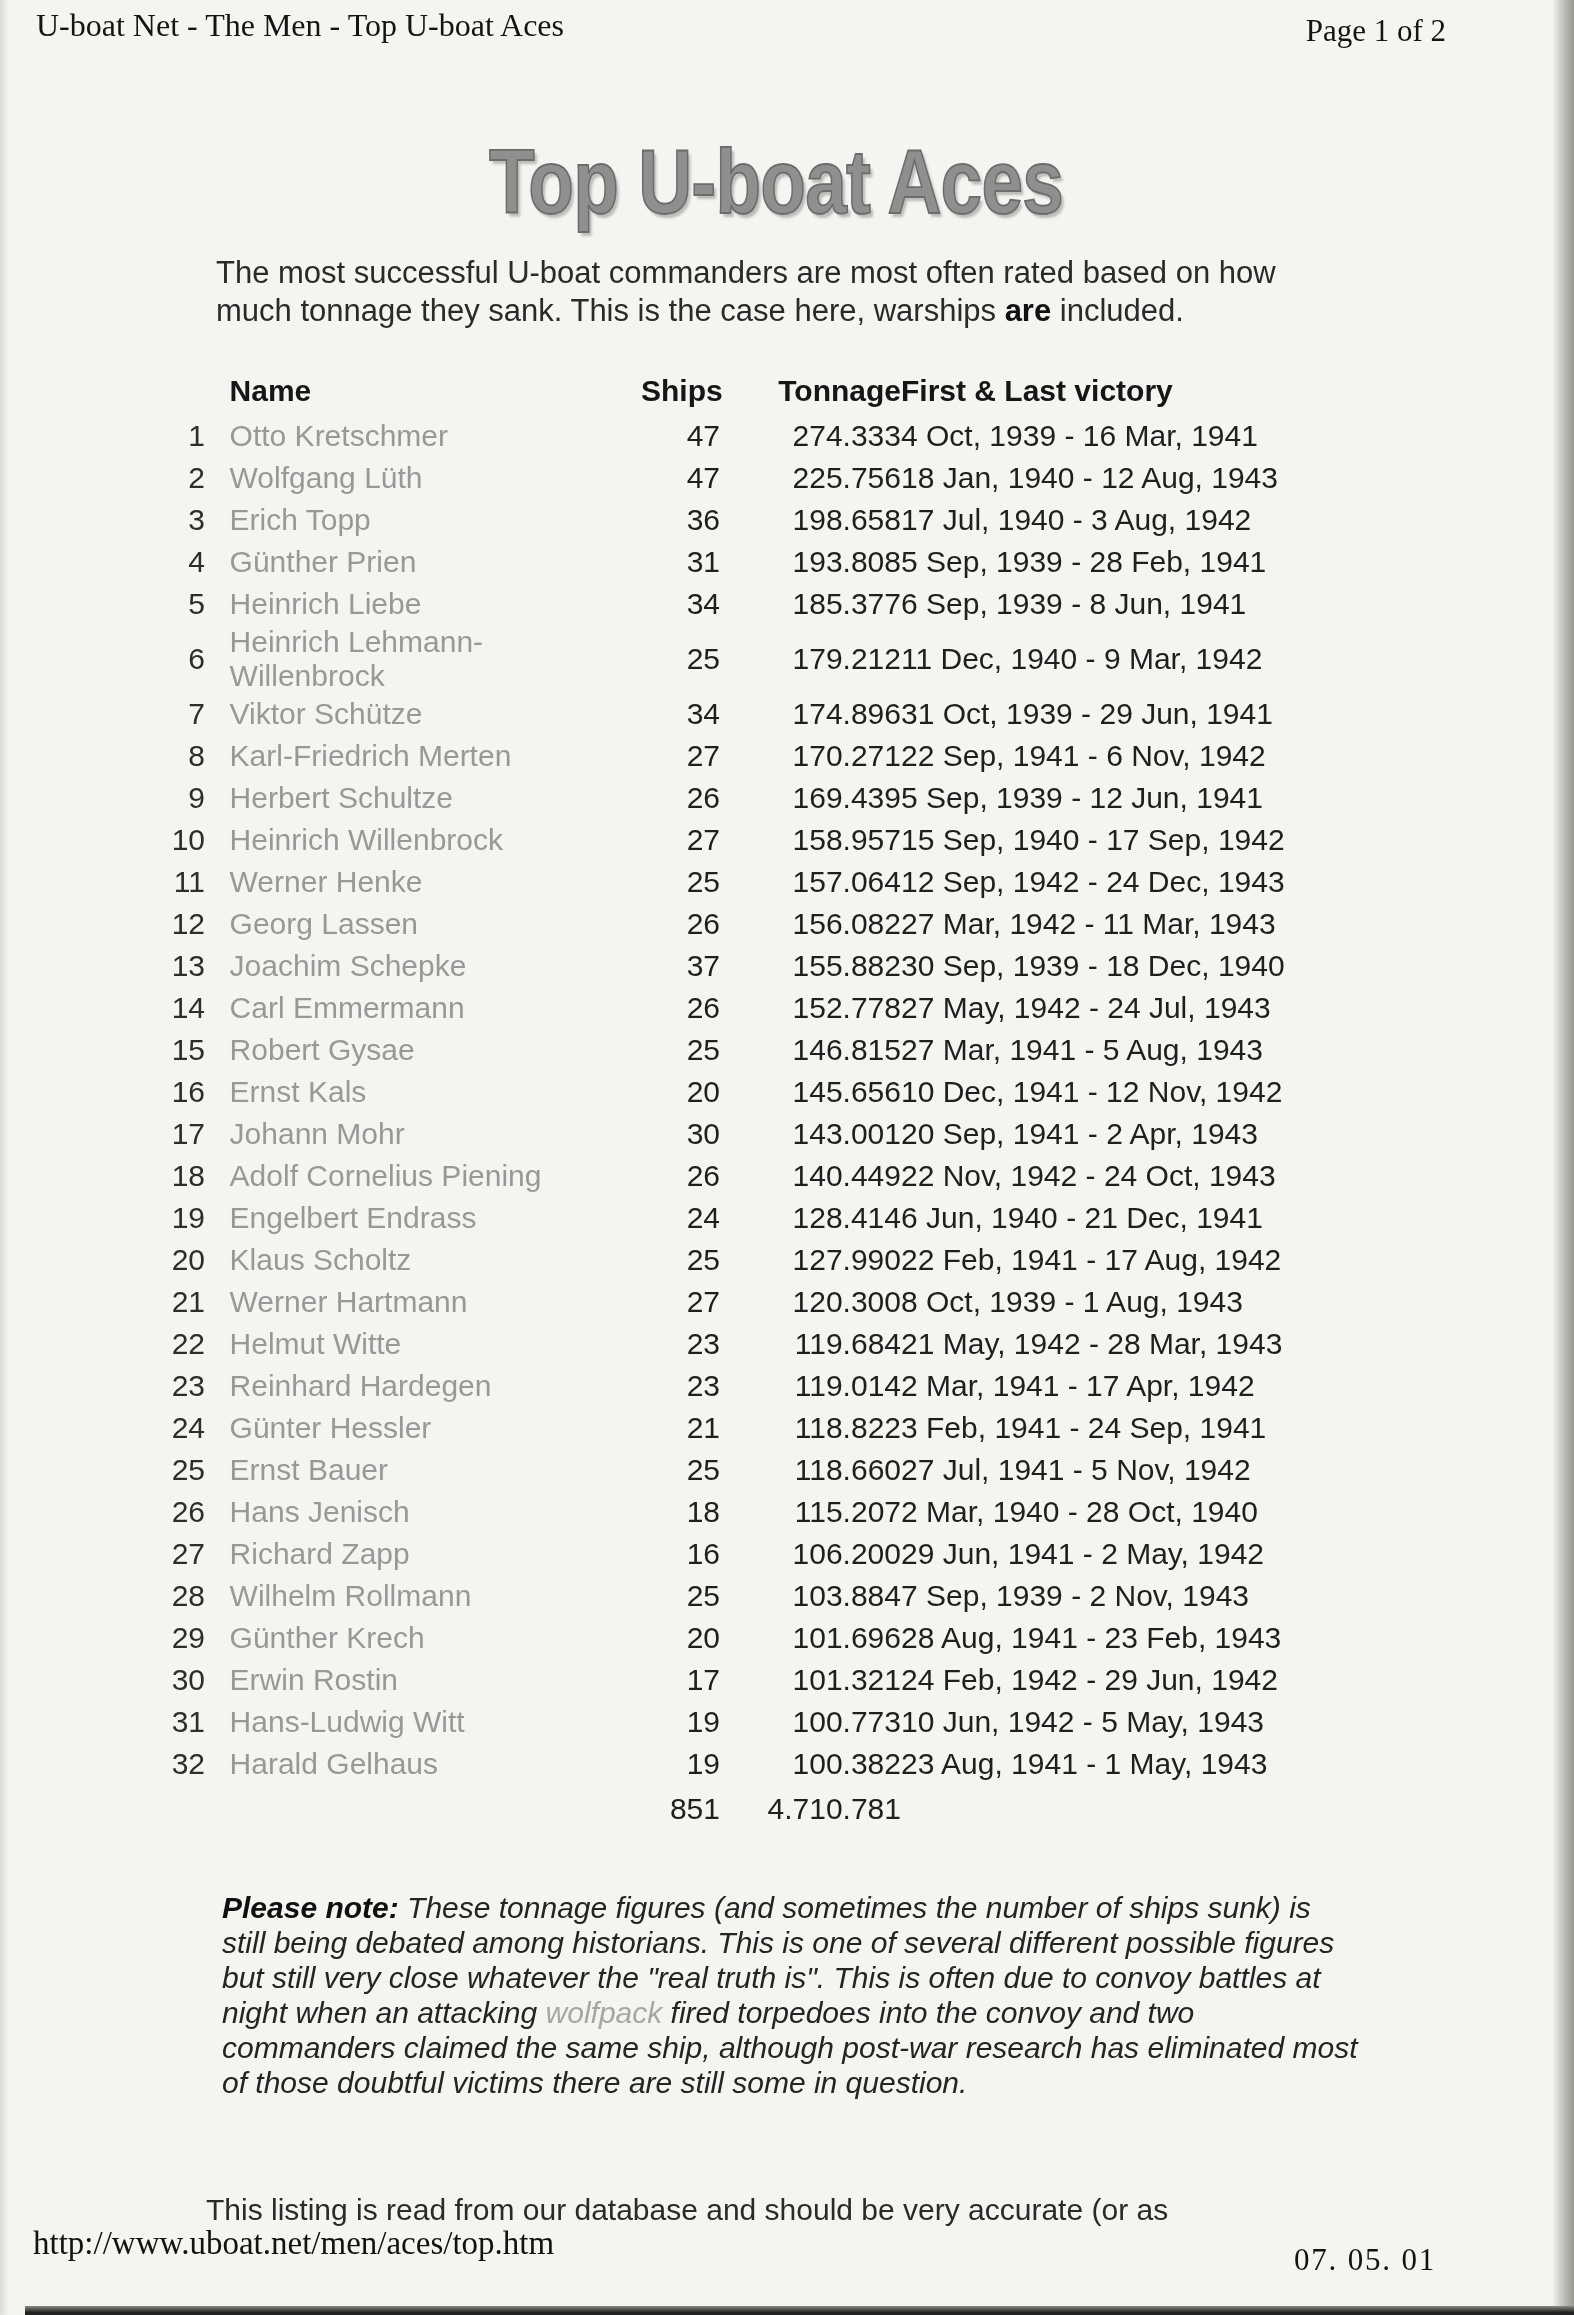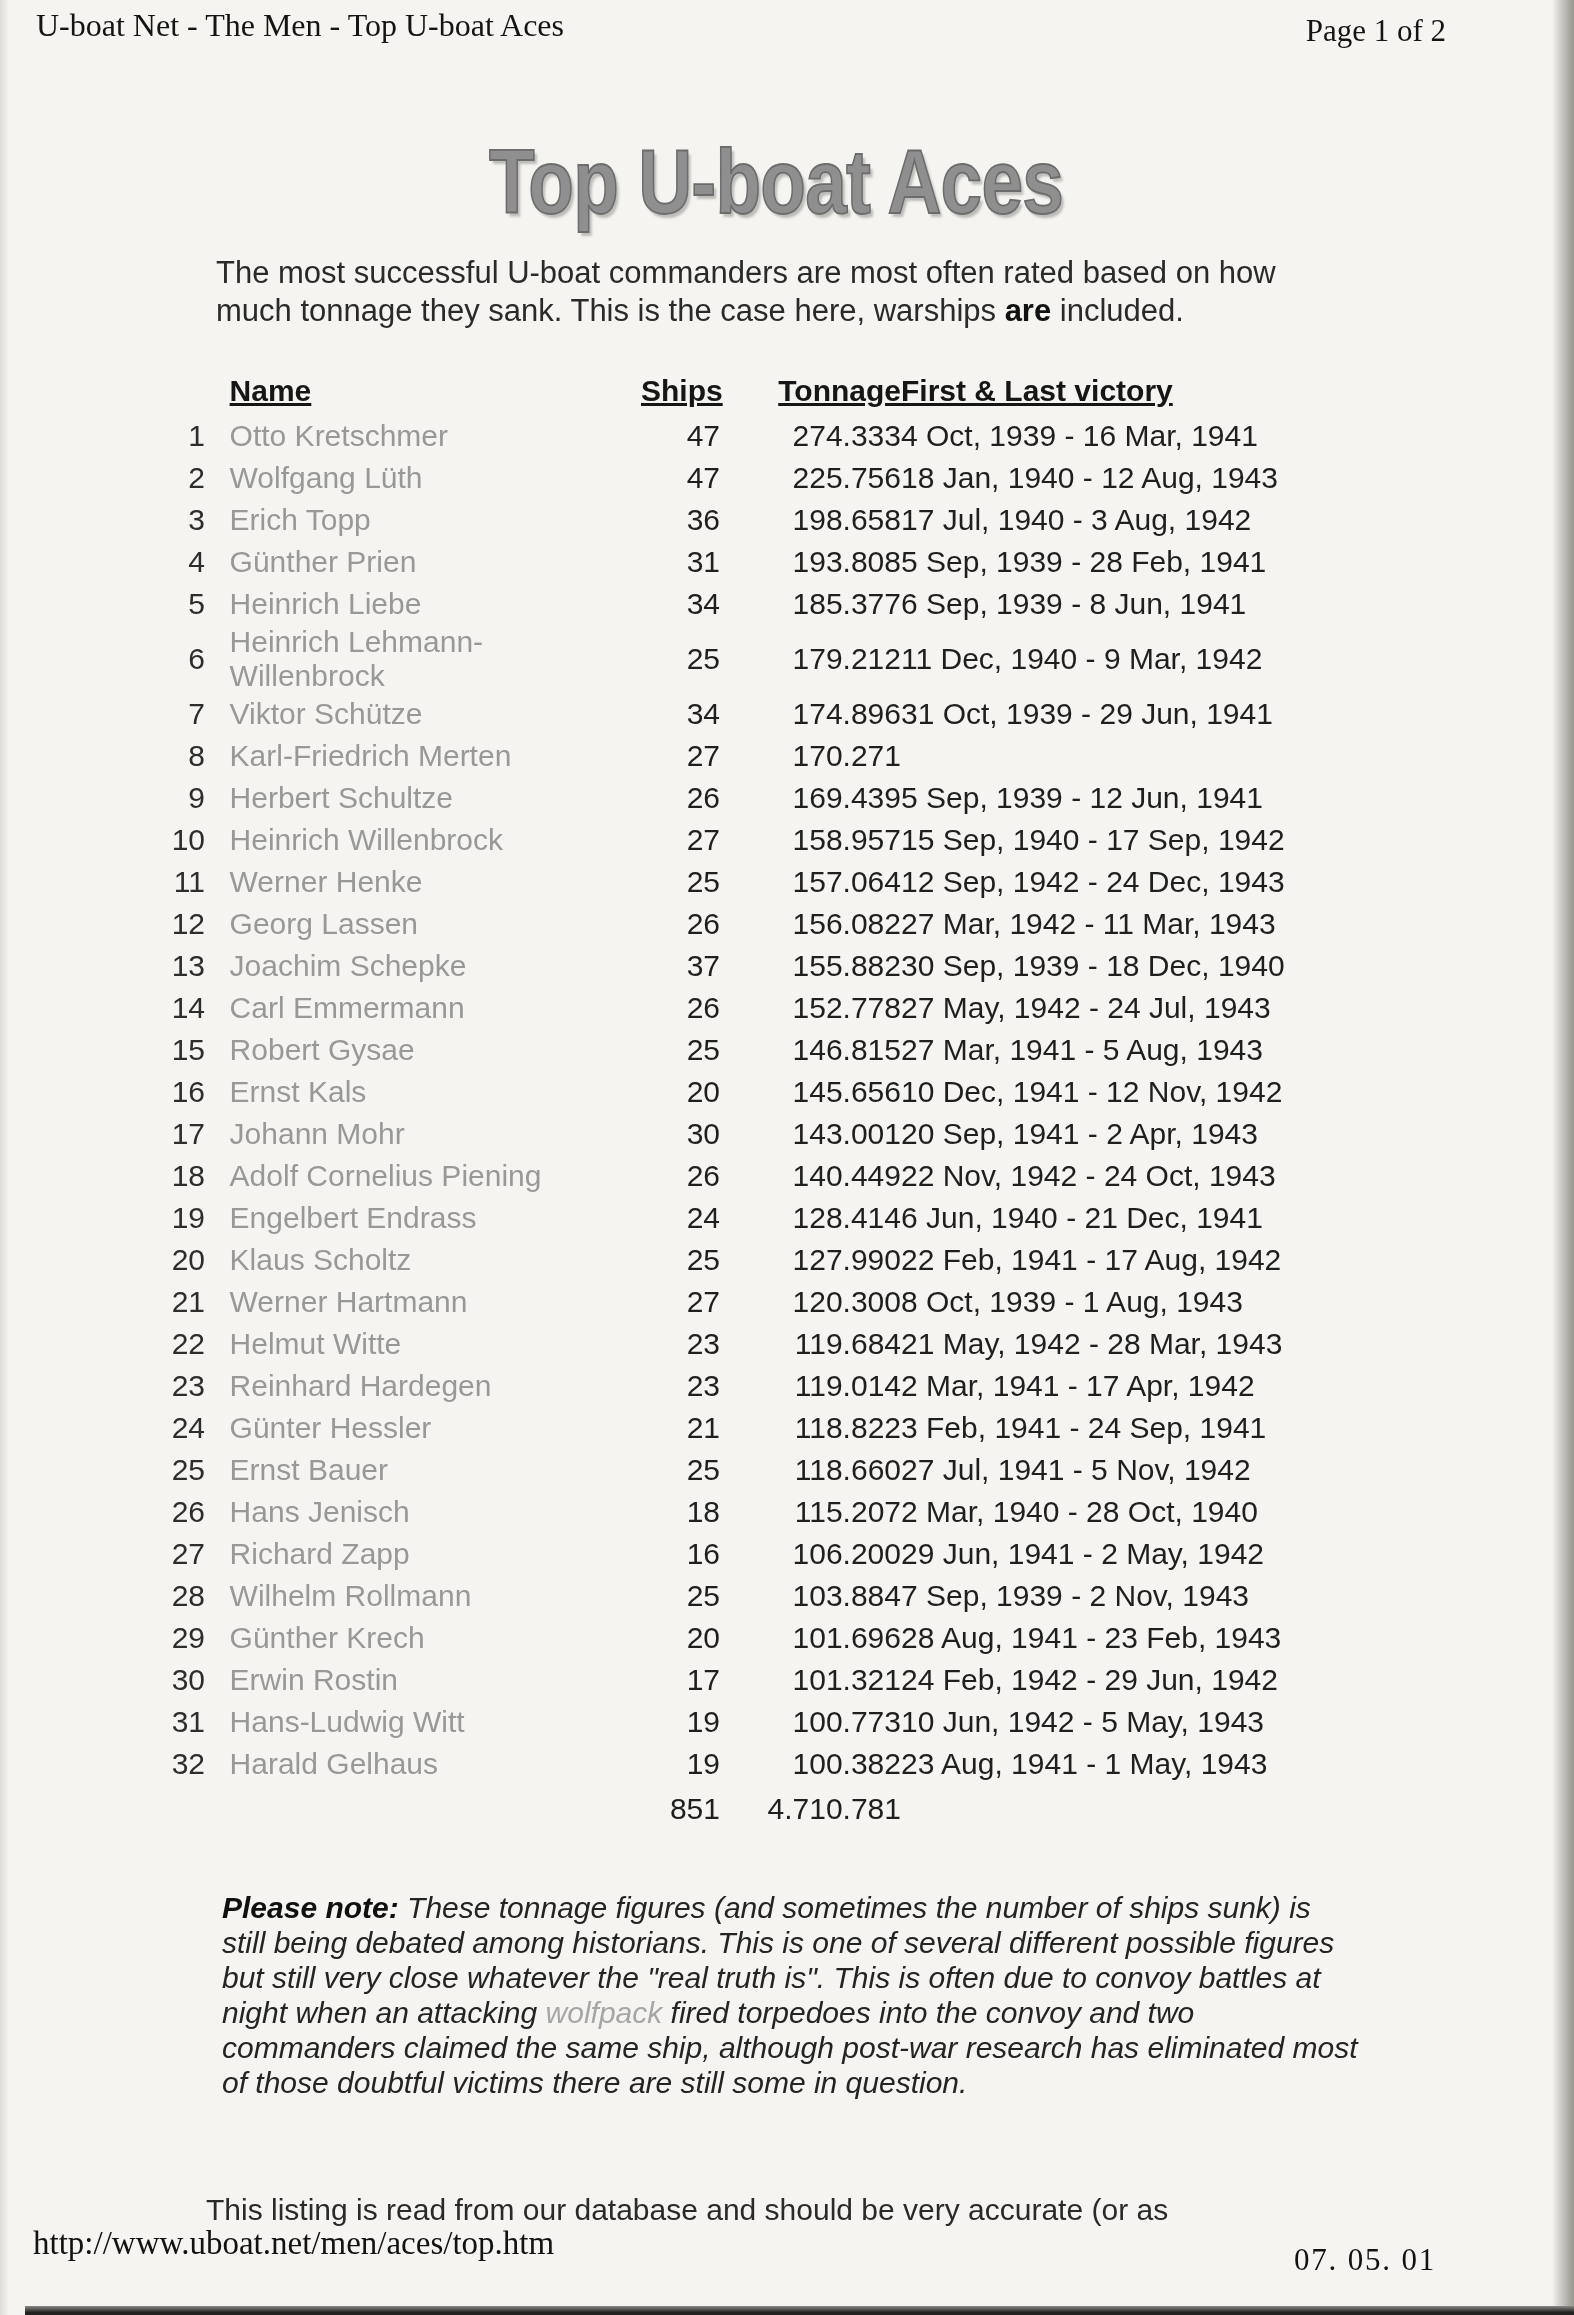--- a/index.html
+++ b/index.html
@@ -59,21 +59,21 @@
   .aces-table {
     position: absolute; top: 366px; left: 136px; width: 1217px;
     font-size: 30px; color: #1f1f1f;
   }
   .trow {
     display: grid;
     grid-template-columns: 80px 425px 79px 181px 452px;
     align-items: center;
     min-height: 42px;
   }
-  .thead { min-height: 49px; font-weight: bold; color: #161616; text-decoration: underline; }
+  .thead { min-height: 49px; font-weight: bold; color: #161616; }
   .c-rank   { text-align: right; padding-right: 11px; color: #2d2d2d; }
   .c-name   { padding-left: 13.6px; color: #989898; line-height: 34px; }
   .thead .c-name { color: #161616; }
   .c-ships  { text-align: right; }
   .c-ton    { text-align: right; }
   .c-date   { text-align: left; white-space: nowrap; }
   .total-row { min-height: 47px; }
 
   .note {
     position: absolute; top: 1874px; left: 206px; width: 1138px;
@@ -174,20 +174,21 @@
       <div class="c-ships">34</div>
       <div class="c-ton">174.896</div>
       <div class="c-date">31 Oct, 1939 - 29 Jun, 1941</div>
     </div>
 
     <div class="trow">
       <div class="c-rank">8</div>
       <div class="c-name">Karl-Friedrich Merten</div>
       <div class="c-ships">27</div>
       <div class="c-ton">170.271</div>
+      <div class="c-date">22 Sep, 1941 - 6 Nov, 1942</div>
     </div>
 
     <div class="trow">
       <div class="c-rank">9</div>
       <div class="c-name">Herbert Schultze</div>
       <div class="c-ships">26</div>
       <div class="c-ton">169.439</div>
       <div class="c-date">5 Sep, 1939 - 12 Jun, 1941</div>
     </div>
 

